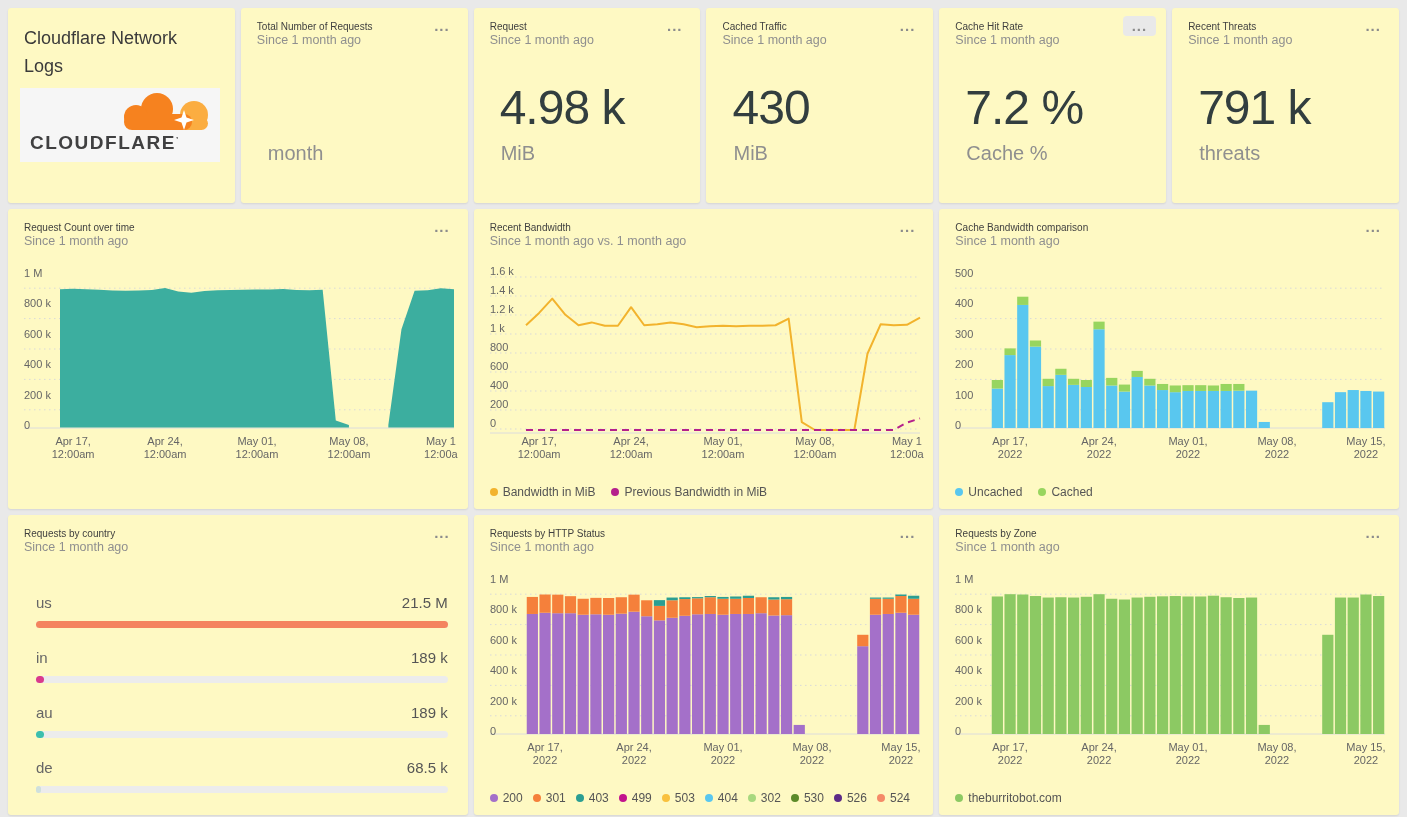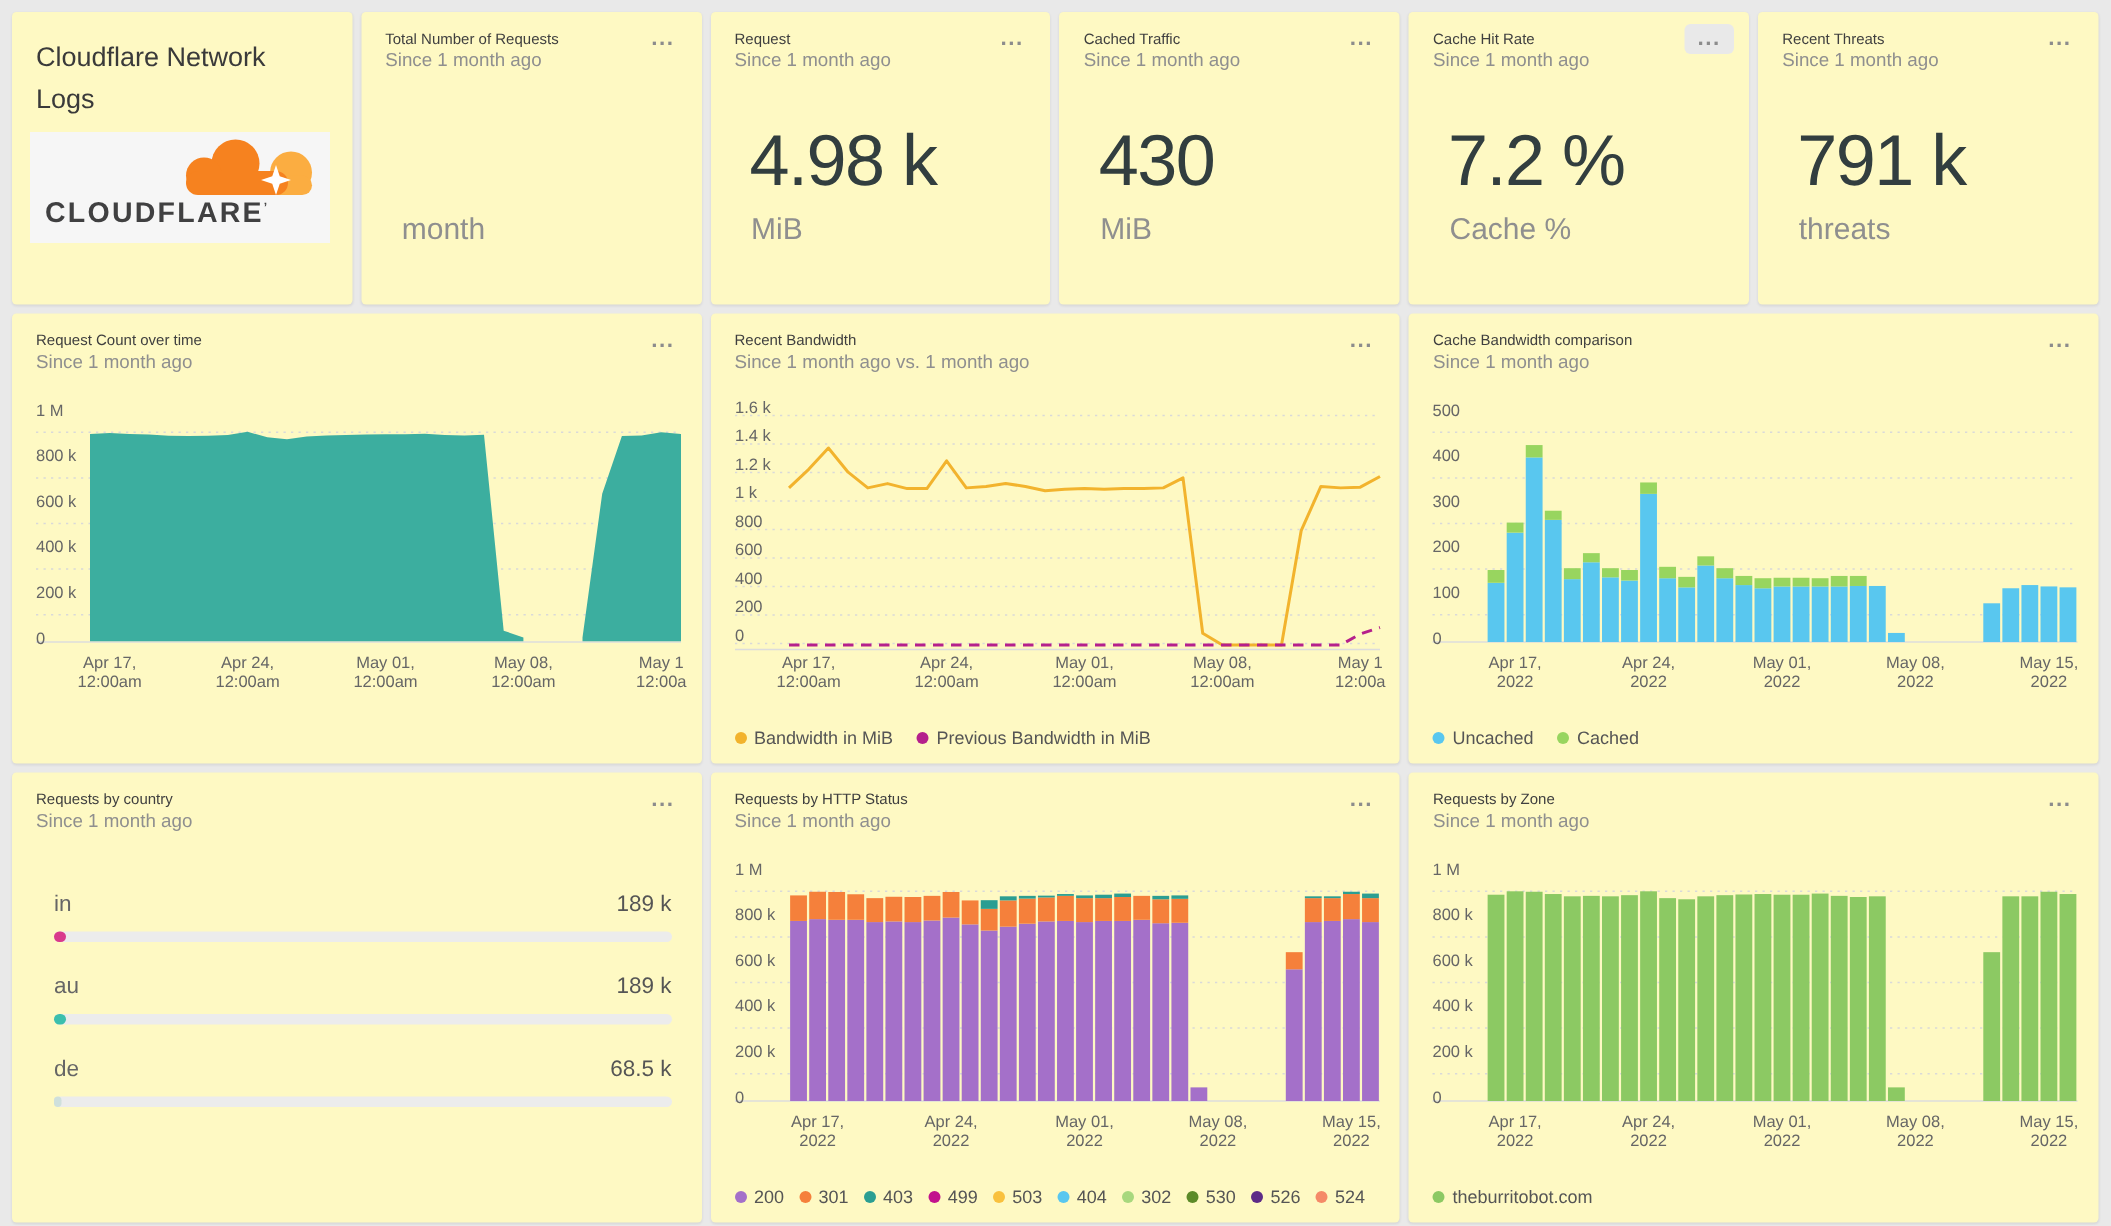--- a/index.html
+++ b/index.html
@@ -291,20 +291,27 @@
   </div>
 </div>
 
 <div class="row row-bot">
   <div class="card">
     <div class="c-title">Requests by country</div>
     <div class="c-sub">Since 1 month ago</div>
     <div class="menu">...</div>
     <div class="chart-body">
         <div class="country-rows">
+          <div class="crow">
+            <div class="clabel">us</div>
+            <div class="cval">21.5 M</div>
+            <div class="cbar">
+              <div class="cfill" style="background: rgb(244, 132, 95); width: 100%;"></div>
+            </div>
+          </div>
           <div class="crow">
             <div class="clabel">in</div>
             <div class="cval">189 k</div>
             <div class="cbar">
               <div class="cfill" style="background: rgb(217, 58, 140); width: calc(0.88% + 4px);"></div>
             </div>
           </div>
           <div class="crow">
             <div class="clabel">au</div>
             <div class="cval">189 k</div>

